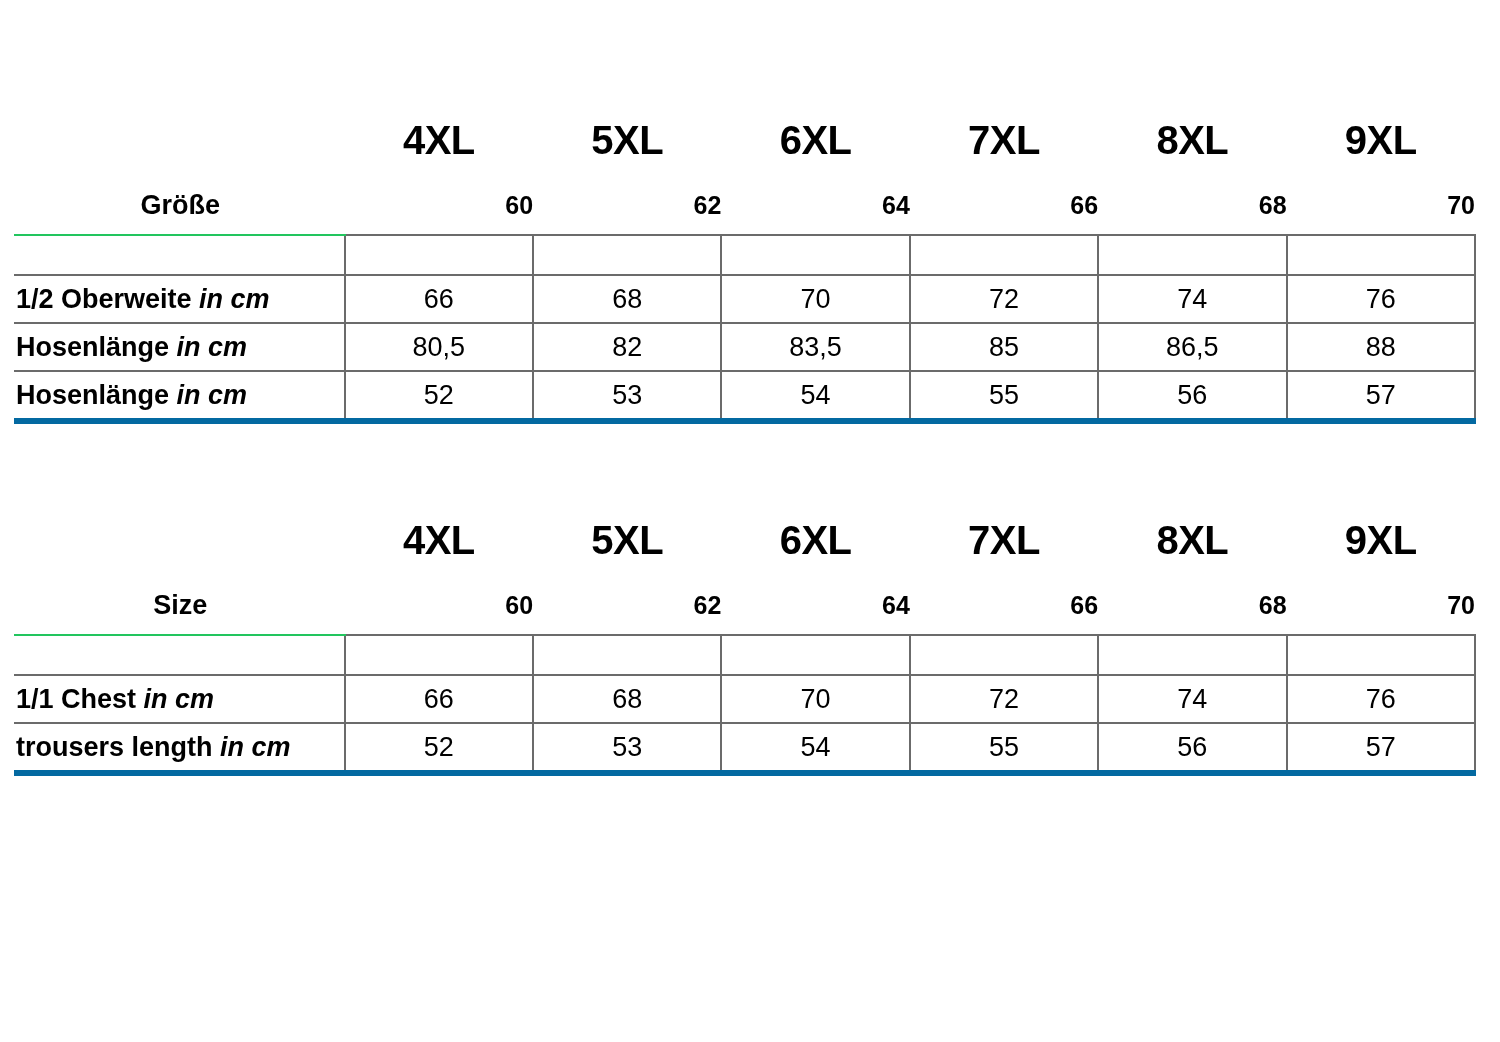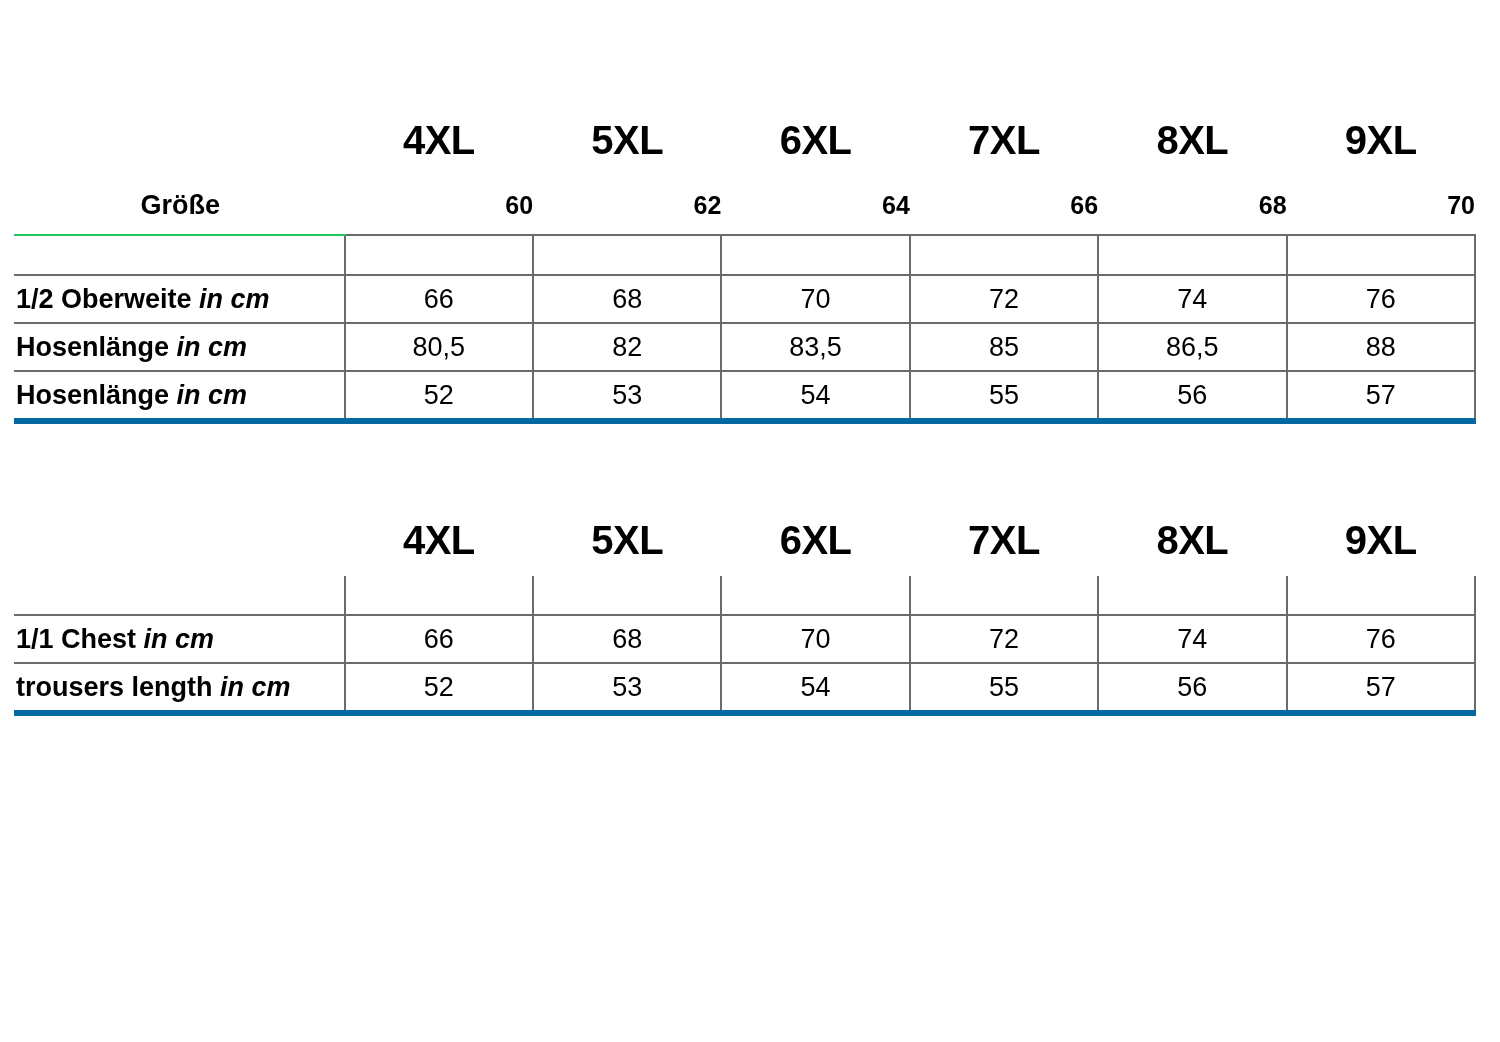--- a/index.html
+++ b/index.html
@@ -190,20 +190,29 @@
     <tbody>
       <tr class="row-sizes">
         <td class="label-cell"></td>
         <td>4XL</td>
         <td>5XL</td>
         <td>6XL</td>
         <td>7XL</td>
         <td>8XL</td>
         <td>9XL</td>
       </tr>
+      <tr class="row-code">
+        <td class="label-cell">Size</td>
+        <td>60</td>
+        <td>62</td>
+        <td>64</td>
+        <td>66</td>
+        <td>68</td>
+        <td>70</td>
+      </tr>
       <tr class="row-spacer">
         <td class="label-cell"></td>
         <td class="val-cell"></td>
         <td class="val-cell"></td>
         <td class="val-cell"></td>
         <td class="val-cell"></td>
         <td class="val-cell"></td>
         <td class="val-cell last"></td>
       </tr>
 

